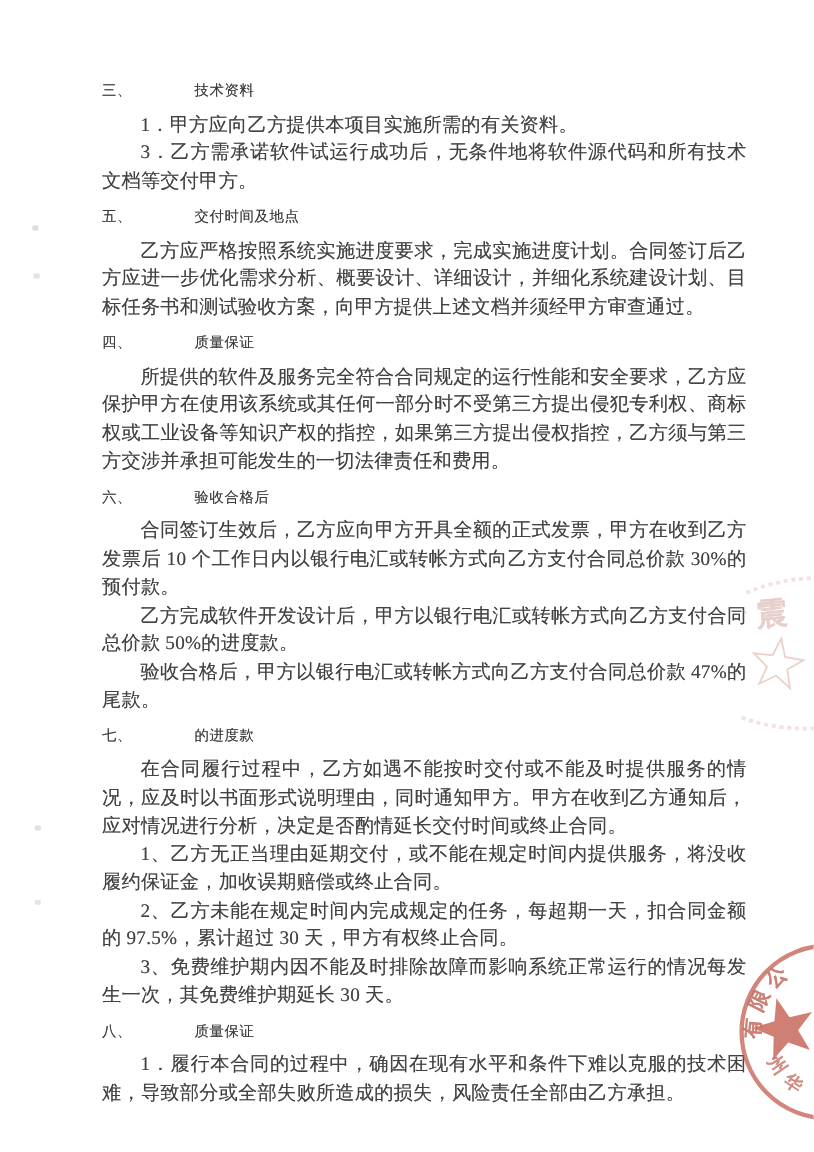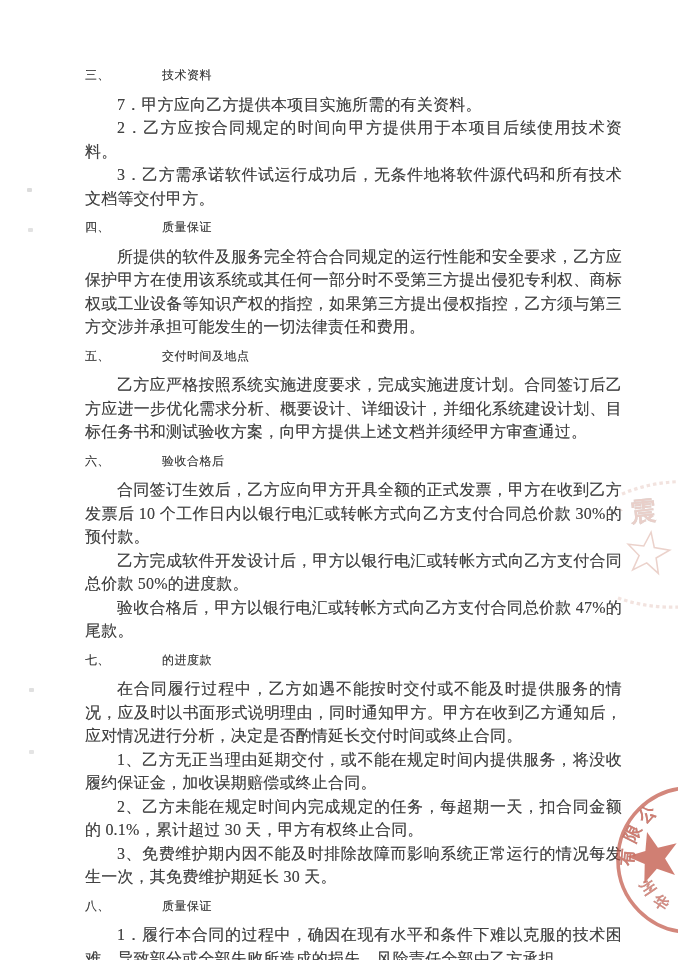--- a/index.html
+++ b/index.html
@@ -61,41 +61,40 @@
 </head>
 <body>
 
 <div class="page">
 
   <div class="doc-section">
     <div class="sec-heading">
       <span class="sec-num">三、</span><span>技术资料</span>
     </div>
     <div class="sec-body">
-      <p>7．甲方应向乙方提供本项目实施所需的有关资料。</p>
-      <p>2．乙方应按合同规定的时间向甲方提供用于本项目后续使用技术资料。</p>
+      <p>1．甲方应向乙方提供本项目实施所需的有关资料。</p>
       <p>3．乙方需承诺软件试运行成功后，无条件地将软件源代码和所有技术文档等交付甲方。</p>
+    </div>
+  </div>
+
+  <div class="doc-section">
+    <div class="sec-heading">
+      <span class="sec-num">五、</span><span>交付时间及地点</span>
+    </div>
+    <div class="sec-body">
+      <p>乙方应严格按照系统实施进度要求，完成实施进度计划。合同签订后乙方应进一步优化需求分析、概要设计、详细设计，并细化系统建设计划、目标任务书和测试验收方案，向甲方提供上述文档并须经甲方审查通过。</p>
     </div>
   </div>
 
   <div class="doc-section">
     <div class="sec-heading">
       <span class="sec-num">四、</span><span>质量保证</span>
     </div>
     <div class="sec-body">
       <p>所提供的软件及服务完全符合合同规定的运行性能和安全要求，乙方应保护甲方在使用该系统或其任何一部分时不受第三方提出侵犯专利权、商标权或工业设备等知识产权的指控，如果第三方提出侵权指控，乙方须与第三方交涉并承担可能发生的一切法律责任和费用。</p>
-    </div>
-  </div>
-
-  <div class="doc-section">
-    <div class="sec-heading">
-      <span class="sec-num">五、</span><span>交付时间及地点</span>
-    </div>
-    <div class="sec-body">
-      <p>乙方应严格按照系统实施进度要求，完成实施进度计划。合同签订后乙方应进一步优化需求分析、概要设计、详细设计，并细化系统建设计划、目标任务书和测试验收方案，向甲方提供上述文档并须经甲方审查通过。</p>
     </div>
   </div>
 
   <div class="doc-section">
     <div class="sec-heading">
       <span class="sec-num">六、</span><span>验收合格后</span>
     </div>
     <div class="sec-body">
       <p>合同签订生效后，乙方应向甲方开具全额的正式发票，甲方在收到乙方发票后 10 个工作日内以银行电汇或转帐方式向乙方支付合同总价款 30%的预付款。</p>
       <p>乙方完成软件开发设计后，甲方以银行电汇或转帐方式向乙方支付合同总价款 50%的进度款。</p>
@@ -103,21 +102,21 @@
     </div>
   </div>
 
   <div class="doc-section">
     <div class="sec-heading">
       <span class="sec-num">七、</span><span>的进度款</span>
     </div>
     <div class="sec-body">
       <p>在合同履行过程中，乙方如遇不能按时交付或不能及时提供服务的情况，应及时以书面形式说明理由，同时通知甲方。甲方在收到乙方通知后，应对情况进行分析，决定是否酌情延长交付时间或终止合同。</p>
       <p>1、乙方无正当理由延期交付，或不能在规定时间内提供服务，将没收履约保证金，加收误期赔偿或终止合同。</p>
-      <p>2、乙方未能在规定时间内完成规定的任务，每超期一天，扣合同金额的 0.1%，累计超过 30 天，甲方有权终止合同。</p>
+      <p>2、乙方未能在规定时间内完成规定的任务，每超期一天，扣合同金额的 97.5%，累计超过 30 天，甲方有权终止合同。</p>
       <p>3、免费维护期内因不能及时排除故障而影响系统正常运行的情况每发生一次，其免费维护期延长 30 天。</p>
     </div>
   </div>
 
   <div class="doc-section">
     <div class="sec-heading">
       <span class="sec-num">八、</span><span>质量保证</span>
     </div>
     <div class="sec-body">
       <p>1．履行本合同的过程中，确因在现有水平和条件下难以克服的技术困难，导致部分或全部失败所造成的损失，风险责任全部由乙方承担。</p>

